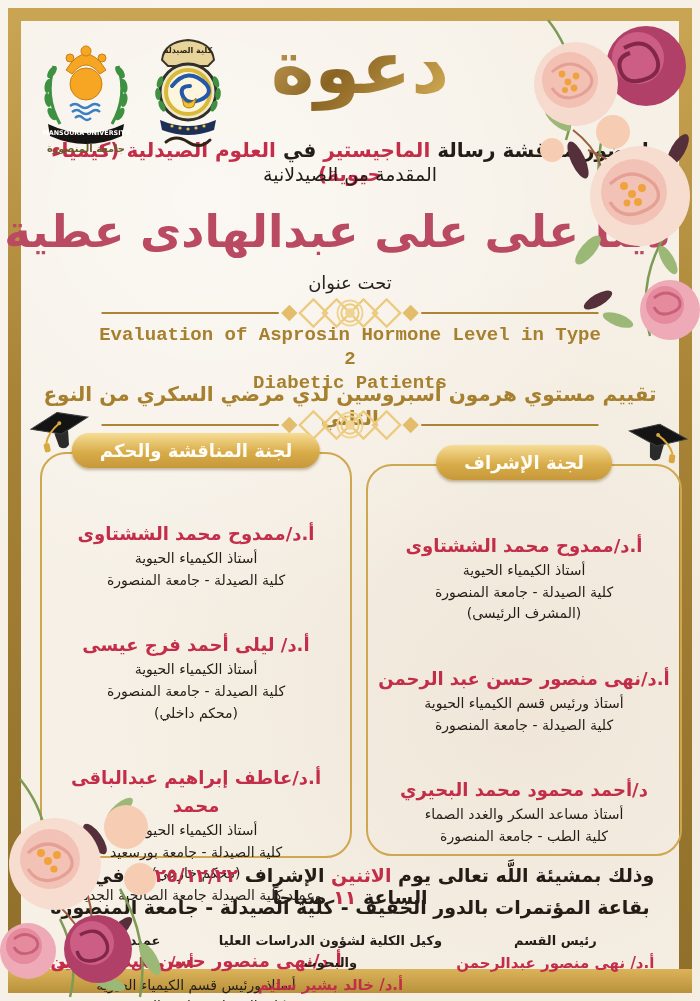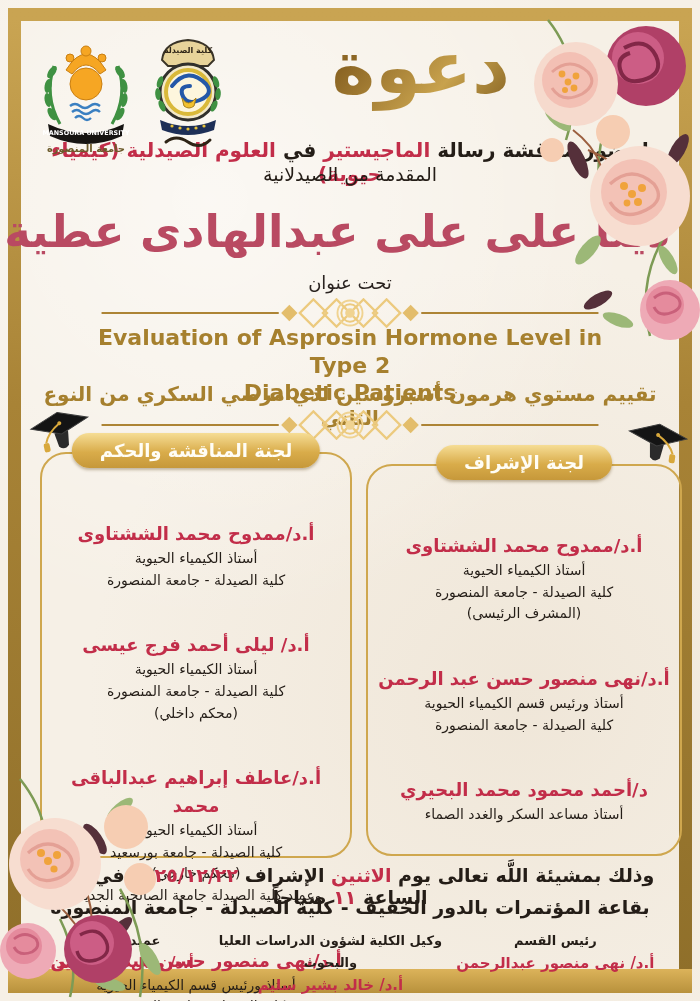--- a/index.html
+++ b/index.html
@@ -13,32 +13,32 @@
           #f6f0e6;}
   .frame{position:absolute;inset:8px;border:13px solid #b2903f;
          border-image:linear-gradient(180deg,#c9a452,#a88336 40%,#8f6f2a) 1;
          border-radius:4px;z-index:1;}
   .bottom-bar{position:absolute;left:8px;right:8px;bottom:8px;height:24px;
          background:linear-gradient(180deg,#dcb35a,#b8913c);z-index:2;}
   .abs{position:absolute;}
   .center{left:30px;right:30px;text-align:center;}
   .rtl{direction:rtl;}
   
-  .invite-word{top:14px;left:210px;width:300px;
+  .invite-word{top:14px;left:210px;width:300px;text-align:center;
       font-size:74px;font-weight:bold;line-height:1.45;
       background:linear-gradient(130deg,#dcb76e 10%,#8a6423 45%,#c8a24d 75%,#7c5a1e);
       -webkit-background-clip:text;background-clip:text;color:transparent;z-index:3;}
   .line1{top:138px;font-size:20px;font-weight:bold;color:#241d17;z-index:3;}
   .line1 .red{color:#c22d49;}
   .line2{top:163px;font-size:19px;font-weight:normal;color:#241d17;z-index:3;}
   .candidate{top:198px;font-size:45px;font-weight:bold;color:#b94a62;line-height:1.5;z-index:3;white-space:nowrap;}
   .under-title{top:272px;font-size:18px;color:#2a2320;z-index:3;}
   .divider{z-index:3;left:90px;width:520px;height:30px;}
   .div1{top:298px;} .div2{top:410px;}
-  .title-en{top:324px;font-size:22px;font-weight:bold;color:#a6802e;line-height:1.25;z-index:3;}
+  .title-en{top:324px;font-size:19px;font-weight:bold;color:#a6802e;line-height:1.25;z-index:3;font-family:Liberation Mono, monospace;}
   .title-en span{display:block;max-width:520px;margin:0 auto;}
   .title-ar{top:382px;font-size:20px;font-weight:bold;color:#a6802e;z-index:3;}
   
   .panel{position:absolute;border:2px solid #cfa74e;border-radius:26px;z-index:3;
          display:flex;flex-direction:column;justify-content:flex-start;
          padding:26px 6px 12px;box-sizing:border-box;}
   .panel-discussion{left:40px;top:452px;width:312px;height:406px;}
   .panel-supervision{left:366px;top:464px;width:316px;height:392px;}
   .pill{position:absolute;top:-21px;left:50%;transform:translateX(-50%);
         padding:7px 28px;border-radius:22px;white-space:nowrap;
@@ -191,20 +191,21 @@
       <div class="mline">(المشرف الرئيسى)</div>
     </div>
     <div class="member">
       <div class="name">أ.د/نهى منصور حسن عبد الرحمن</div>
       <div class="mline">أستاذ ورئيس قسم الكيمياء الحيوية</div>
       <div class="mline">كلية الصيدلة - جامعة المنصورة</div>
     </div>
     <div class="member">
       <div class="name">د/أحمد محمود محمد البحيري</div>
       <div class="mline">أستاذ مساعد السكر والغدد الصماء</div>
+      <div class="mline">كلية الطب - جامعة المنصورة</div>
     </div>
   </div>
 
   <div class="panel panel-discussion">
     <div class="pill rtl">لجنة المناقشة والحكم</div>
     <svg class="cap cap-left" viewBox="0 0 66 46">
       <path d="M26 24 h14 l-2 14 q-5 5 -10 0 Z" fill="#2b2b2b"></path>
       <polygon points="33,4 62,15 33,26 4,15" fill="#141414"></polygon>
       <polygon points="33,4 62,15 33,26 4,15" fill="none" stroke="#3d3d3d" stroke-width="1"></polygon>
       <circle cx="33" cy="15" r="2" fill="#d8a83c"></circle>

